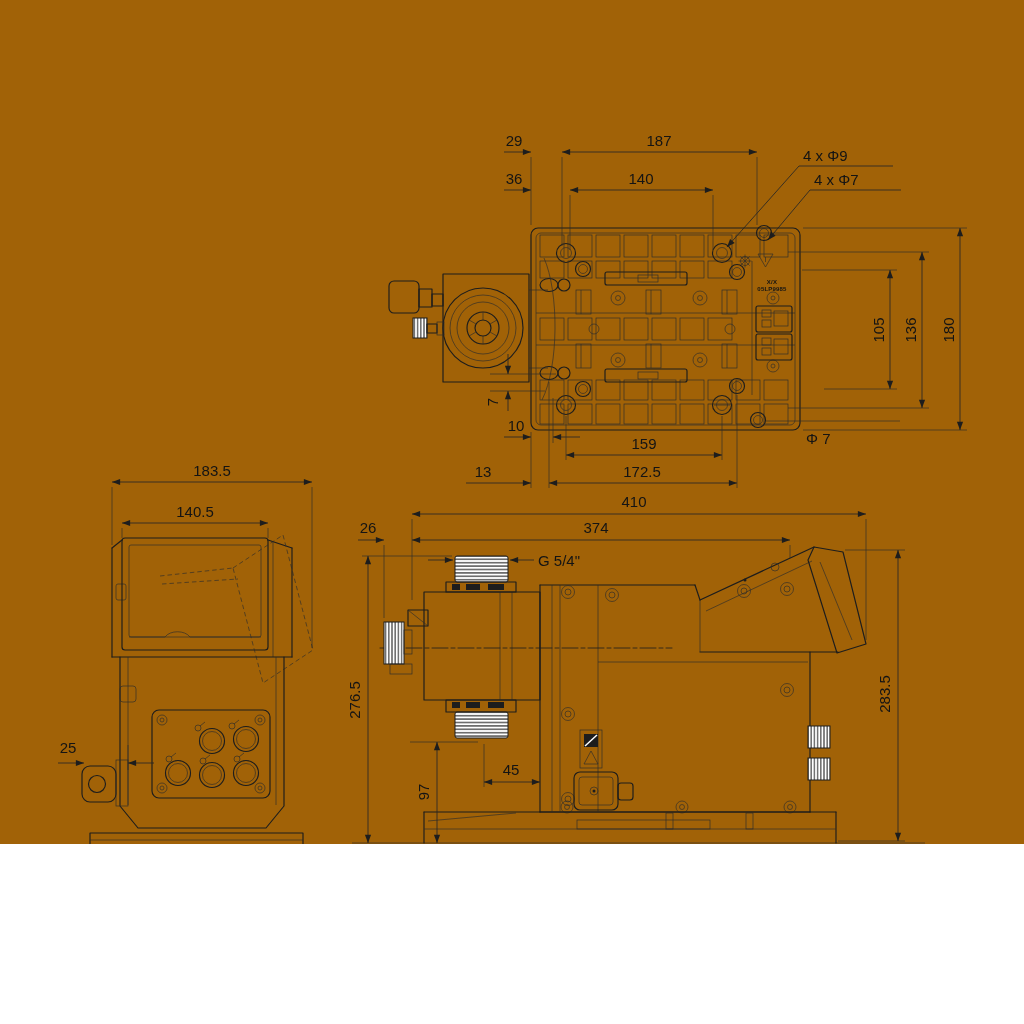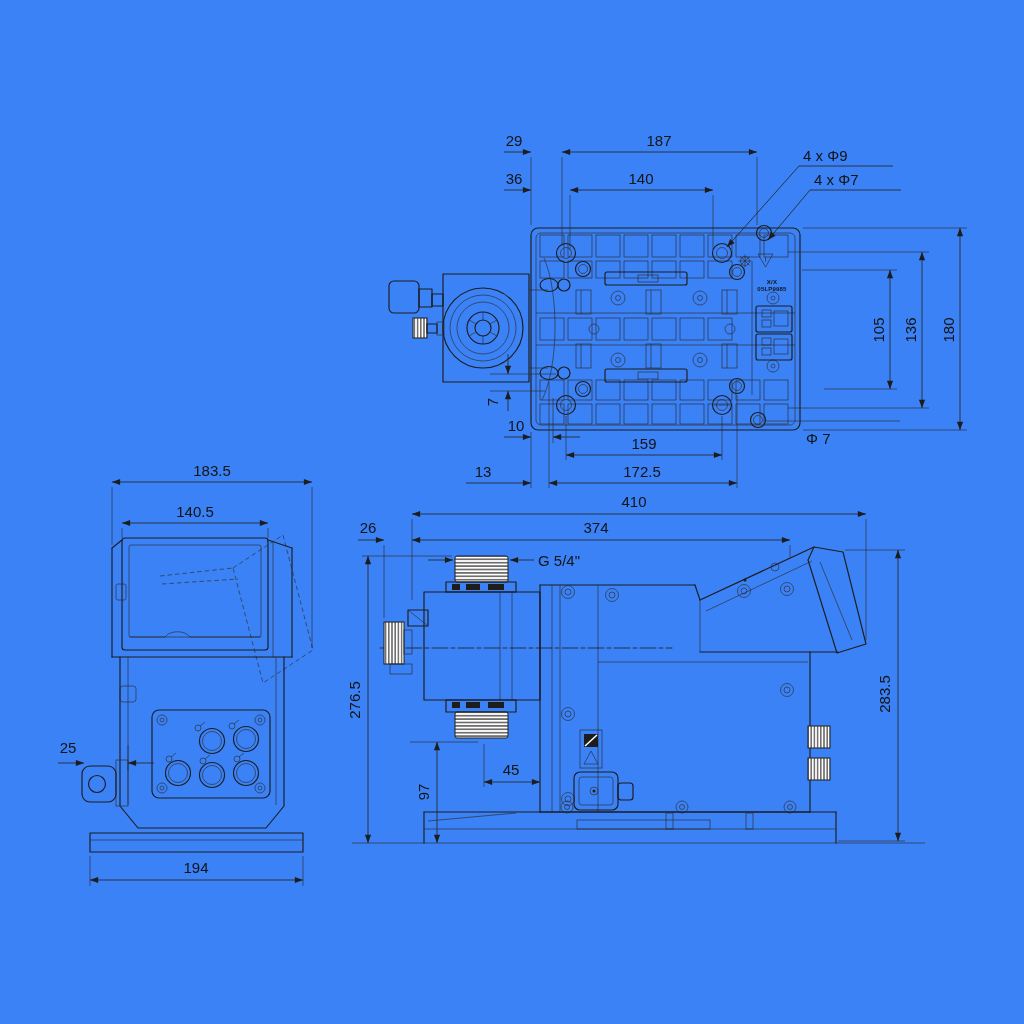--- a/index.html
+++ b/index.html
@@ -1,16 +1,16 @@
 <!DOCTYPE html>
 <html><head>
 <meta charset="utf-8">
 <style>
   html,body{margin:0;padding:0;background:#ffffff;}
-  .canvas{position:relative;width:1024px;height:1024px;background:#3b82f6;overflow:hidden;}
+  .canvas{position:relative;width:1024px;height:844px;background:#a16207;overflow:hidden;}
   svg .e{fill:none;stroke:#1d1d1d;stroke-width:1.15;stroke-linejoin:round;stroke-linecap:round;}
   svg .t{fill:none;stroke:#2b2b2b;stroke-width:0.65;}
   svg .d{fill:none;stroke:#262626;stroke-width:0.85;}
   svg .dsh{stroke-dasharray:4.5 3;}
   svg .cl{stroke-dasharray:16 3 4 3;stroke-width:0.8;}
   svg .blk{fill:#1d1d1d;stroke:none;}
   svg text{font-family:"Liberation Sans","DejaVu Sans",sans-serif;fill:#141414;}
   .dimtxt{font-size:15px;}
   .smtxt{font-size:6px;font-weight:bold;letter-spacing:0.2px;}
 </style>

